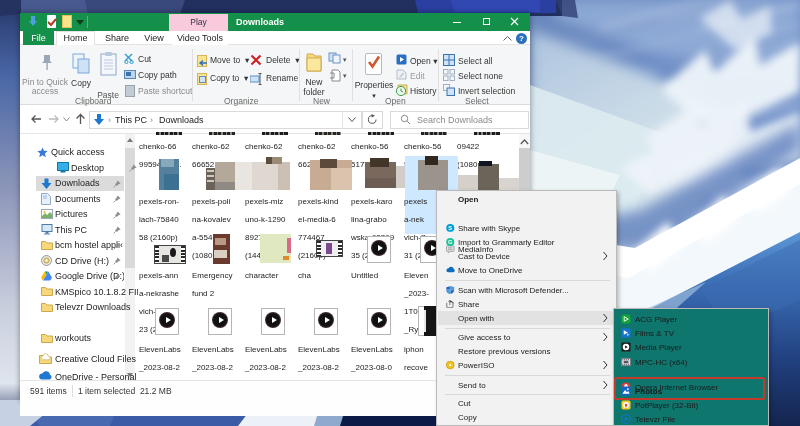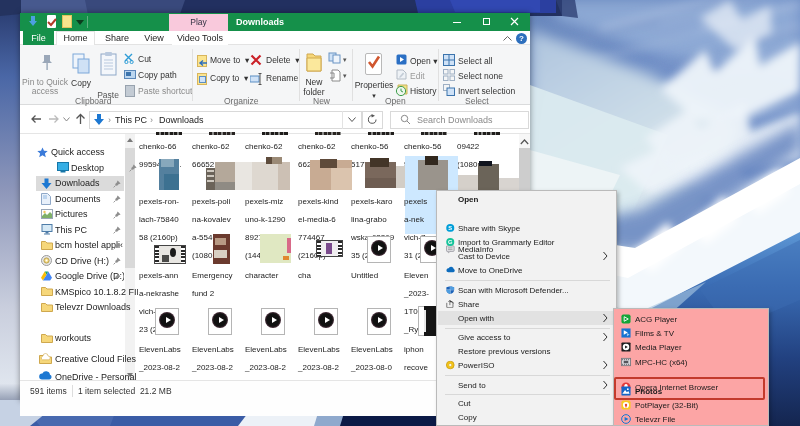--- a/index.html
+++ b/index.html
@@ -13,21 +13,21 @@
   #titlebar { position:absolute; left:0; top:0; width:510px; height:18px; background:#15904a; }
   #tabrow { position:absolute; left:0; top:18px; width:510px; height:14px; background:#fff; border-bottom:1px solid #e3e3e3; }
   #ribbon { position:absolute; left:0; top:32px; width:510px; height:60px; background:#f5f6f7; border-bottom:1px solid #dadbdc; font-size:8.5px; color:#444; }
   #addr { position:absolute; left:0; top:93px; width:510px; height:28px; background:#fff; border-bottom:1px solid #e5e5e5; }
   #content { position:absolute; left:0; top:121px; width:510px; height:246px; background:#fff; }
   #statusbar { position:absolute; left:0; top:367px; width:510px; height:36px; background:#fefefe; border-top:1px solid #e5e5e5; font-size:8.5px; color:#333; }
   .glabel { position:absolute; color:#6a6a6a; font-size:8.5px; }
   .gsep { position:absolute; top:4px; height:52px; width:1px; background:#e0e0e0; }
   
   #ctxmenu { position:absolute; left:436px; top:190px; width:181px; height:236px; background:#f2f2f2; border:1px solid #bababa; box-shadow:2px 2px 4px rgba(0,0,0,.25); font-size:8px; color:#1a1a1a; }
-  #submenu { position:absolute; left:613px; top:308px; width:156px; height:118px; background:#fca5a5; border:1px solid #bababa; box-shadow:2px 2px 4px rgba(0,0,0,.25); font-size:8px; color:#1a1a1a; }
+  #submenu { position:absolute; left:613px; top:308px; width:156px; height:118px; background:#0f766e; border:1px solid #bababa; box-shadow:2px 2px 4px rgba(0,0,0,.25); font-size:8px; color:#1a1a1a; }
   .mi { position:absolute; left:1px; width:178px; height:14px; }
   .mi .txt { position:absolute; left:20px; top:50%; transform:translateY(-50%); white-space:nowrap; }
   .mi .ico { position:absolute; left:8px; top:50%; transform:translateY(-50%); width:8.5px; height:8.5px; }
   .arrsvg { position:absolute; right:8px; top:50%; transform:translateY(-50%); }
   .msep { position:absolute; left:8px; width:165px; height:1px; background:#d8d8d8; }
   .smi { position:absolute; left:1px; width:153px; height:14.7px; }
   .smi .txt2 { position:absolute; left:20px; top:50%; transform:translateY(-50%); white-space:nowrap; }
   .ico2 { position:absolute; left:6px; top:50%; transform:translateY(-50%); width:10px; height:10px; }
   #redrect { position:absolute; left:614px; top:377px; width:151px; height:23px; border:2px solid #c33a2c; border-radius:2px; }
   

